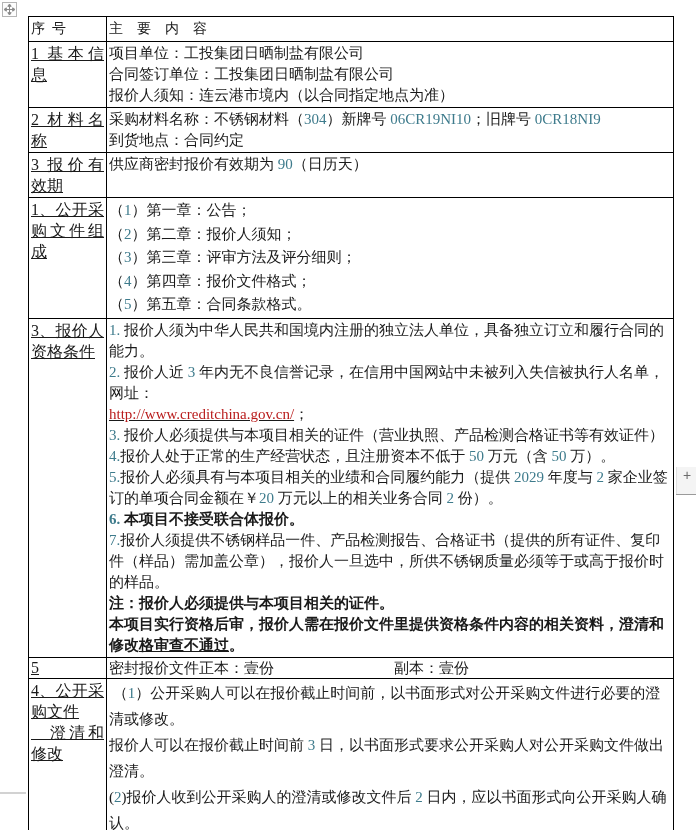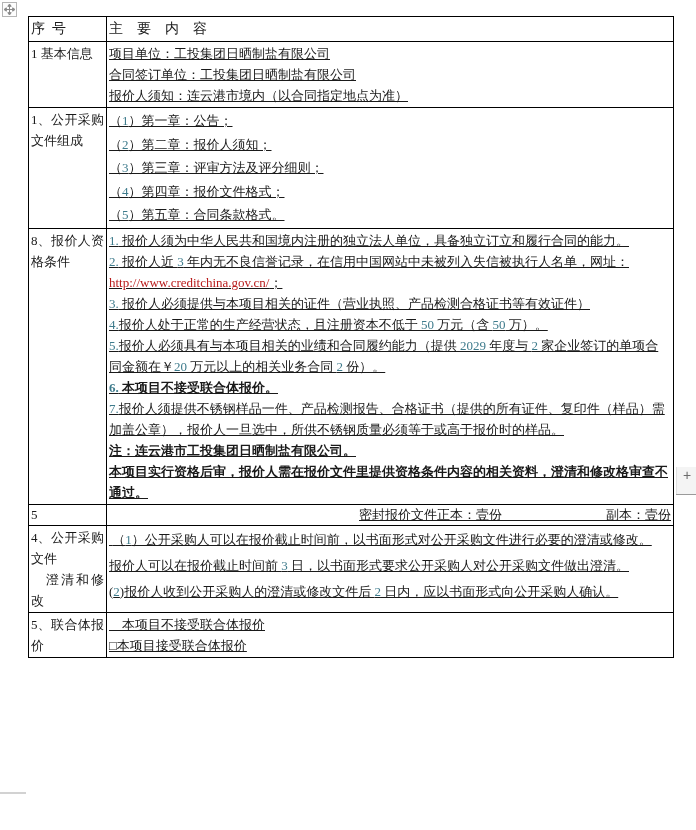--- a/index.html
+++ b/index.html
@@ -37,30 +37,31 @@
   table.doc td{
     border:1px solid #000;
     padding:1px 2px;
     overflow:hidden;
     vertical-align:top;
   }
   tr.hdr td{height:22px;font-size:14px;line-height:22px;white-space:pre-wrap;}
   td.hc1{padding-left:7px;}
   td.lbl{
     vertical-align:middle;
-    font-size:13px;line-height:21px;
+    font-size:16px;line-height:21px;
     text-align:justify;
     white-space:pre-wrap;
+    text-decoration:underline;
   }
-  td.cnt{font-size:13px;text-decoration:underline;}
+  td.cnt{font-size:15px;}
   td.cnt .par{white-space:pre-wrap;line-height:21px;}
   tr.r4 td.cnt .par{line-height:23px;}
   tr.r5 td.cnt .par{line-height:23.5px;}
   tr.r7 td{line-height:18px;}
-  tr.r7 td.cnt .par{line-height:18px;text-align:right;}
+  tr.r7 td.cnt .par{line-height:18px;}
   tr.r8 td.cnt .par{line-height:26px;}
   .b{font-weight:bold;}
   .u{text-decoration:underline;}
   .lat{font-family:"Liberation Serif","DejaVu Serif",serif;color:#3e7b8c;}
   .u .lat{color:#b91c1c;}
 </style>
 </head>
 <body>
 
 <div class="move-handle">
@@ -89,42 +90,55 @@
         <td class="hc2">主　要　内　容</td>
       </tr>
       <tr class="r1">
         <td class="lbl">1 基本信息</td>
         <td class="cnt">
           <div class="par"><span>项目单位：工投集团日晒制盐有限公司</span></div>
           <div class="par"><span>合同签订单位：工投集团日晒制盐有限公司</span></div>
           <div class="par"><span>报价人须知：连云港市境内（以合同指定地点为准）</span></div>
         </td>
       </tr>
+      <tr class="r2">
+        <td class="lbl">2 材料名称</td>
+        <td class="cnt">
+          <div class="par"><span>采购材料名称：不锈钢材料（<span class="lat">304</span>）新牌号 <span class="lat">06CR19NI10</span>；旧牌号 <span class="lat">0CR18NI9</span></span></div>
+          <div class="par"><span>到货地点：合同约定</span></div>
+        </td>
+      </tr>
+      <tr class="r3">
+        <td class="lbl">3 报价有效期</td>
+        <td class="cnt">
+          <div class="par"><span>供应商密封报价有效期为 <span class="lat">90</span>（日历天）</span></div>
+        </td>
+      </tr>
       <tr class="r5">
         <td class="lbl">1、公开采购文件组成</td>
         <td class="cnt">
           <div class="par"><span>（<span class="lat">1</span>）第一章：公告；</span></div>
           <div class="par"><span>（<span class="lat">2</span>）第二章：报价人须知；</span></div>
           <div class="par"><span>（<span class="lat">3</span>）第三章：评审方法及评分细则；</span></div>
           <div class="par"><span>（<span class="lat">4</span>）第四章：报价文件格式；</span></div>
           <div class="par"><span>（<span class="lat">5</span>）第五章：合同条款格式。</span></div>
         </td>
       </tr>
       <tr class="r6">
-        <td class="lbl">8、报价人资格条件</td>
+        <td class="lbl">3、报价人资格条件</td>
         <td class="cnt">
           <div class="par"><span><span class="lat">1.</span> 报价人须为中华人民共和国境内注册的独立法人单位，具备独立订立和履行合同的能力。</span></div>
           <div class="par"><span><span class="lat">2.</span> 报价人近 <span class="lat">3</span> 年内无不良信誉记录，在信用中国网站中未被列入失信被执行人名单，网址：</span></div>
           <div class="par"><span class="u"><span class="lat">http://www.creditchina.gov.cn/</span></span><span>；</span></div>
           <div class="par"><span><span class="lat">3.</span> 报价人必须提供与本项目相关的证件（营业执照、产品检测合格证书等有效证件）</span></div>
           <div class="par"><span><span class="lat">4.</span>报价人处于正常的生产经营状态，且注册资本不低于 <span class="lat">50</span> 万元（含 <span class="lat">50</span> 万）。</span></div>
           <div class="par"><span><span class="lat">5.</span>报价人必须具有与本项目相关的业绩和合同履约能力（提供 <span class="lat">2029</span> 年度与 <span class="lat">2</span> 家企业签订的单项合同金额在￥<span class="lat">20</span> 万元以上的相关业务合同 <span class="lat">2</span> 份）。</span></div>
           <div class="par"><span class="b"><span class="lat">6.</span> 本项目不接受联合体报价。</span></div>
           <div class="par"><span><span class="lat">7.</span>报价人须提供不锈钢样品一件、产品检测报告、合格证书（提供的所有证件、复印件（样品）需加盖公章），报价人一旦选中，所供不锈钢质量必须等于或高于报价时的样品。</span></div>
-          <div class="par"><span class="b">注：连云港市工投集团日晒制盐有限公司。</span></div>
+          <div class="par"><span class="b">注：报价人必须提供与本项目相关的证件。</span></div>
           <div class="par"><span class="b">本项目实行资格后审，报价人需在报价文件里提供资格条件内容的相关资料，澄清和修改</span><span class="b u">格审查不通过</span><span class="b">。</span></div>
         </td>
       </tr>
       <tr class="r7">
         <td class="lbl">5</td>
         <td class="cnt">
           <div class="par"><span>密封报价文件正本：壹份　　　　　　　　副本：壹份</span></div>
         </td>
       </tr>
       <tr class="r8">

